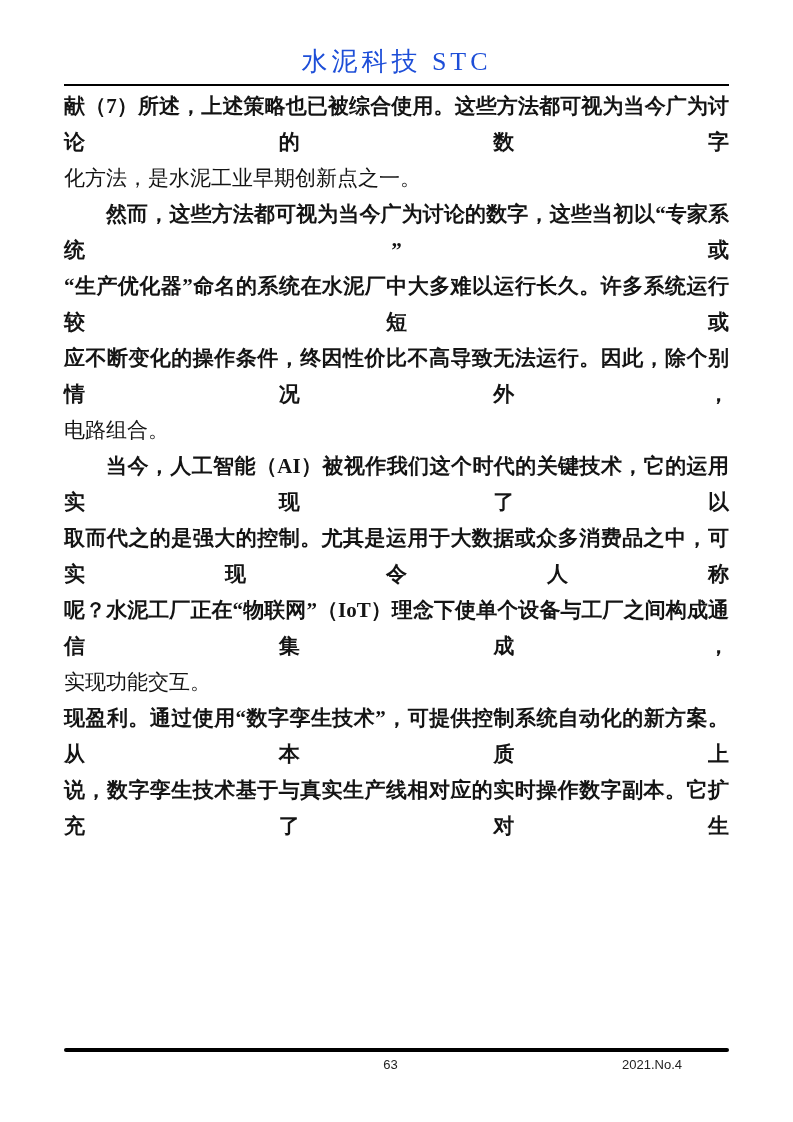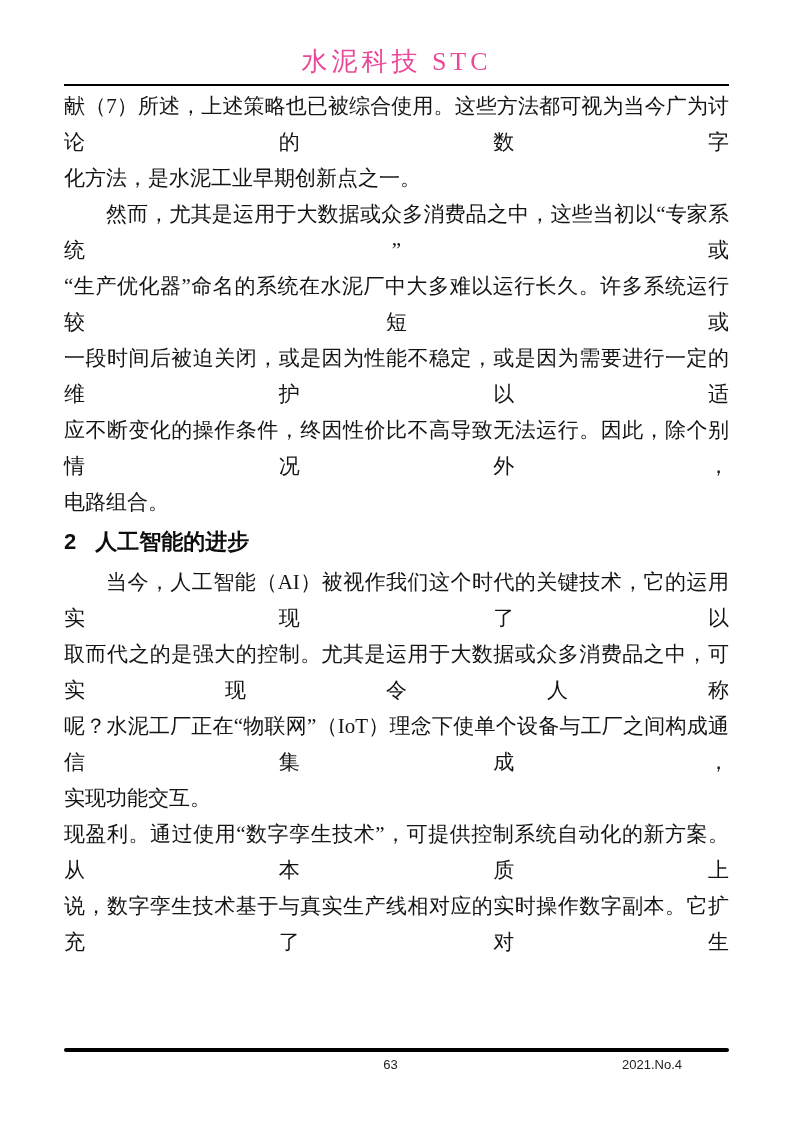--- a/index.html
+++ b/index.html
@@ -18,21 +18,21 @@
   }
   .journal-title {
     position: absolute;
     top: 44px;
     left: 0;
     right: 0;
     text-align: center;
     font-size: 26px;
     letter-spacing: 4px;
     font-weight: 500;
-    color: #ec4899;
+    color: #1d4ed8;
   }
   .header-rule {
     position: absolute;
     top: 84px;
     left: 64px;
     width: 665px;
     height: 0;
     border-top: 2px solid #000000;
   }
   .content {
@@ -43,20 +43,21 @@
     font-size: 21px;
     line-height: 36px;
     color: #141414;
   }
   .line {
     white-space: normal;
   }
   .just {
     text-align: justify;
     text-align-last: justify;
+    font-weight: bold;
   }
   .ind {
     text-indent: 42px;
   }
   .heading {
     font-family: "Liberation Sans", "DejaVu Sans", sans-serif;
     font-weight: bold;
     font-size: 22px;
     line-height: 44px;
     color: #0d0d0d;
@@ -99,29 +100,25 @@
 <div class="page">
 
   <div class="journal-title">水泥科技 STC</div>
   <div class="header-rule"></div>
 
   <div class="content">
 
     <div class="line just">献（7）所述，上述策略也已被综合使用。这些方法都可视为当今广为讨论的数字</div>
     <div class="line">化方法，是水泥工业早期创新点之一。</div>
 
-    <div class="line just ind">然而，尤其是运用于大数据或众多消费品之中，这些当初以“专家系统”或</div>
+    <div class="line just ind">然而，这些方法都可视为当今广为讨论的数字，这些当初以“专家系统”或</div>
     <div class="line just">“生产优化器”命名的系统在水泥厂中大多难以运行长久。许多系统运行较短或</div>
-    <div class="line just">一段时间后被迫关闭，或是因为性能不稳定，或是因为需要进行一定的维护以适</div>
     <div class="line just">应不断变化的操作条件，终因性价比不高导致无法运行。因此，除个别情况外，</div>
     <div class="line">电路组合。</div>
 
-    <div class="heading">
-      <span class="h-num">2</span><span>人工智能的进步</span>
-    </div>
 
     <div class="line just ind">当今，人工智能（AI）被视作我们这个时代的关键技术，它的运用实现了以</div>
     <div class="line just">取而代之的是强大的控制。尤其是运用于大数据或众多消费品之中，可实现令人称</div>
     <div class="line just">呢？水泥工厂正在“物联网”（IoT）理念下使单个设备与工厂之间构成通信集成，</div>
     <div class="line">实现功能交互。</div>
 
     <div class="line just">现盈利。通过使用“数字孪生技术”，可提供控制系统自动化的新方案。从本质上</div>
     <div class="line just">说，数字孪生技术基于与真实生产线相对应的实时操作数字副本。它扩充了对生</div>
 
   </div>

